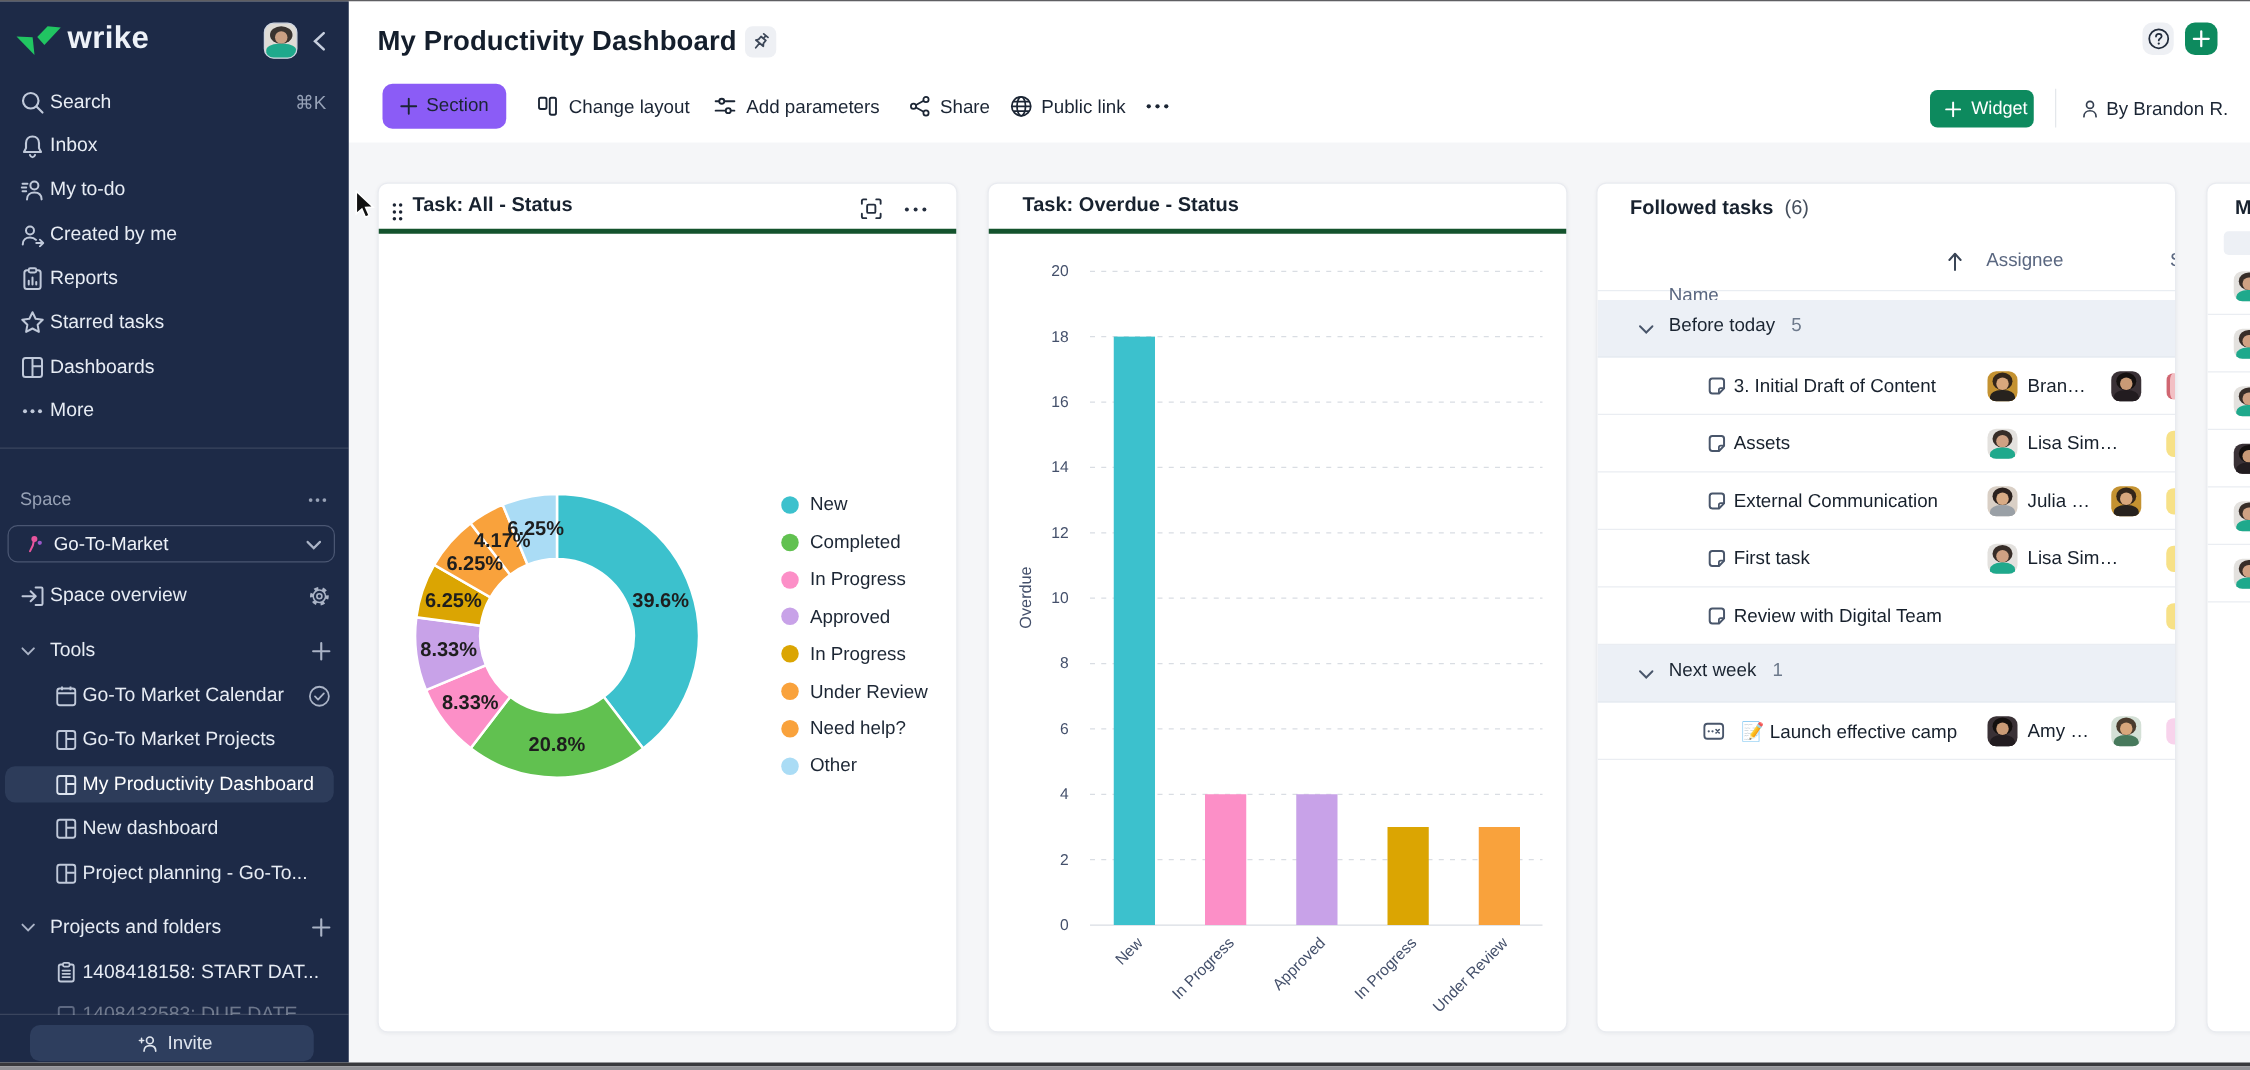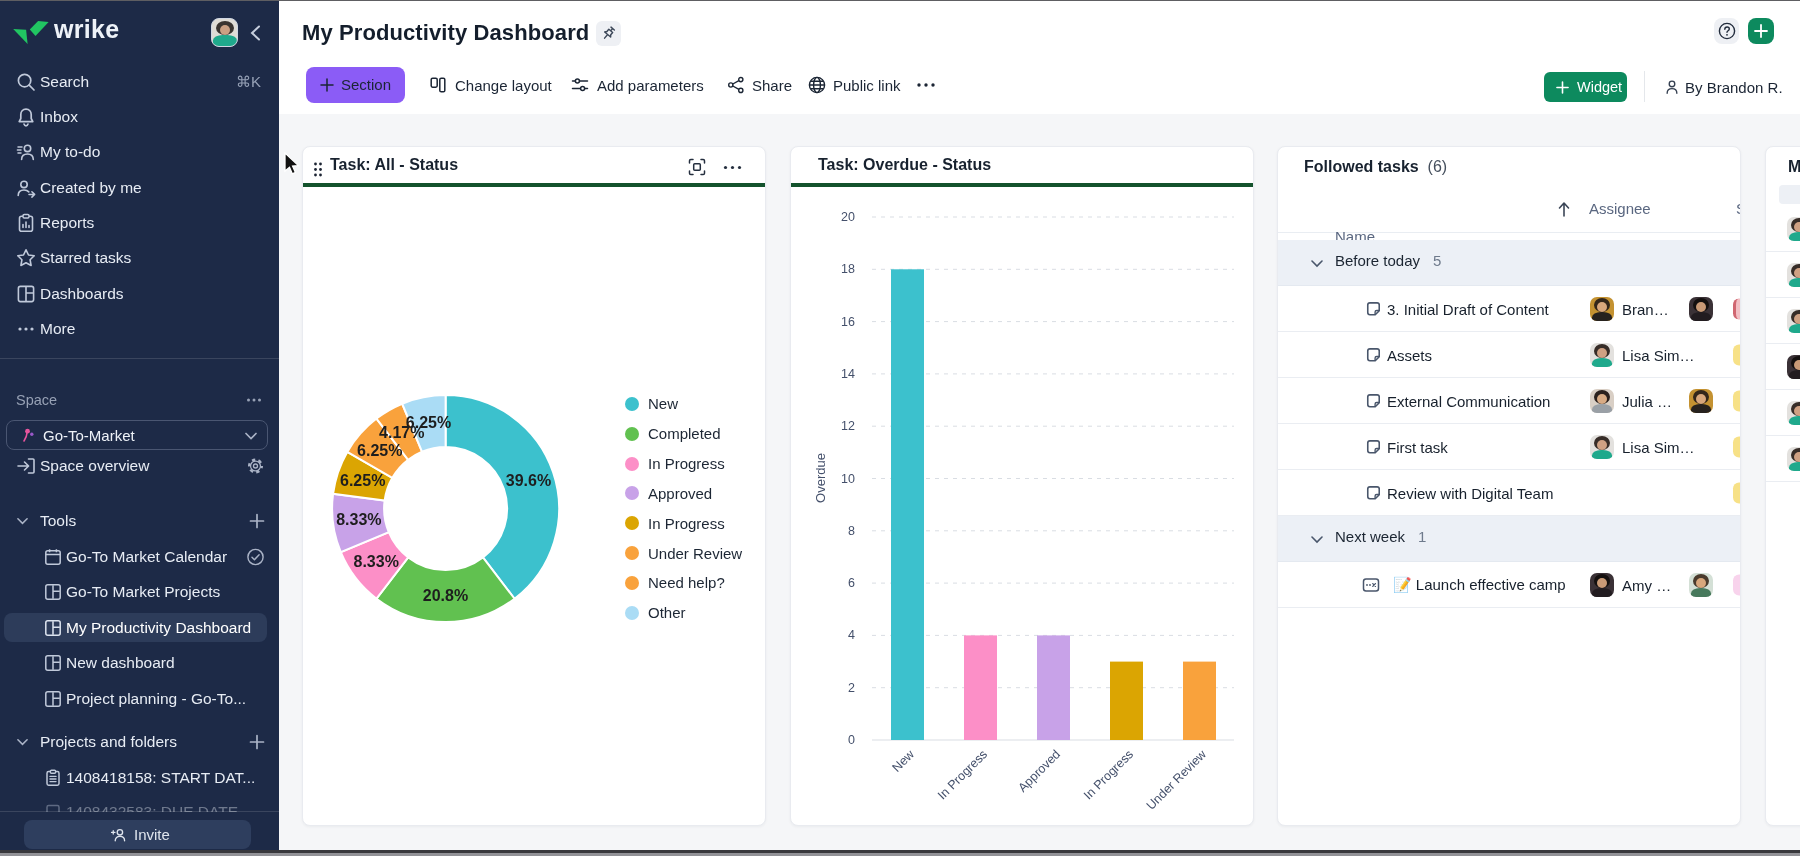--- a/index.html
+++ b/index.html
@@ -136,21 +136,21 @@
         <path d="M4,13 C6,10 7,7 7.3,3.5" stroke="#e8559d" stroke-width="1.6" fill="none" stroke-linecap="round"></path>
         <circle cx="7.5" cy="3.2" r="2.4" fill="#e8559d"></circle>
         <circle cx="11.8" cy="6.2" r="1.7" fill="#9a58c9"></circle>
       </svg>
     <span class="abs" style="left:36px; top:6px; font-size:15px; color:#eef2f8;">Go-To-Market</span>
     <svg class="abs" style="right:10px; top:11px;" width="12" height="8" viewBox="0 0 12 8">
         <path d="M1,1.5 L6,6.5 L11,1.5" stroke="#aab3c6" stroke-width="1.7" fill="none" stroke-linecap="round"></path>
       </svg>
   </div>
 
-  <div class="sb-item" style="top:447px;">
+  <div class="sb-item" style="top:458px;">
     <svg class="ic" viewBox="0 0 20 20">
         <path d="M12.5,3 L17,3 C17.8,3 18,3.4 18,4 L18,16 C18,16.6 17.8,17 17,17 L12.5,17" stroke="#c0c9da" stroke-width="1.6" fill="none" stroke-linecap="round"></path>
         <path d="M2,10 L12,10 M8.5,6 L12.6,10 L8.5,14" stroke="#c0c9da" stroke-width="1.6" fill="none" stroke-linecap="round" stroke-linejoin="round"></path>
       </svg>
     <span class="tx">Space overview</span>
     <svg class="sb-right" style="right:14px;" width="19" height="19" viewBox="0 0 20 20">
         <circle cx="10" cy="10" r="6.6" stroke="#aab3c6" stroke-width="2.6" fill="none" stroke-dasharray="3.4 3.5" stroke-dashoffset="1"></circle>
         <circle cx="10" cy="10" r="5.2" stroke="#aab3c6" stroke-width="1.3" fill="none"></circle>
         <circle cx="10" cy="10" r="2.1" stroke="#aab3c6" stroke-width="1.4" fill="none"></circle>
       </svg>

